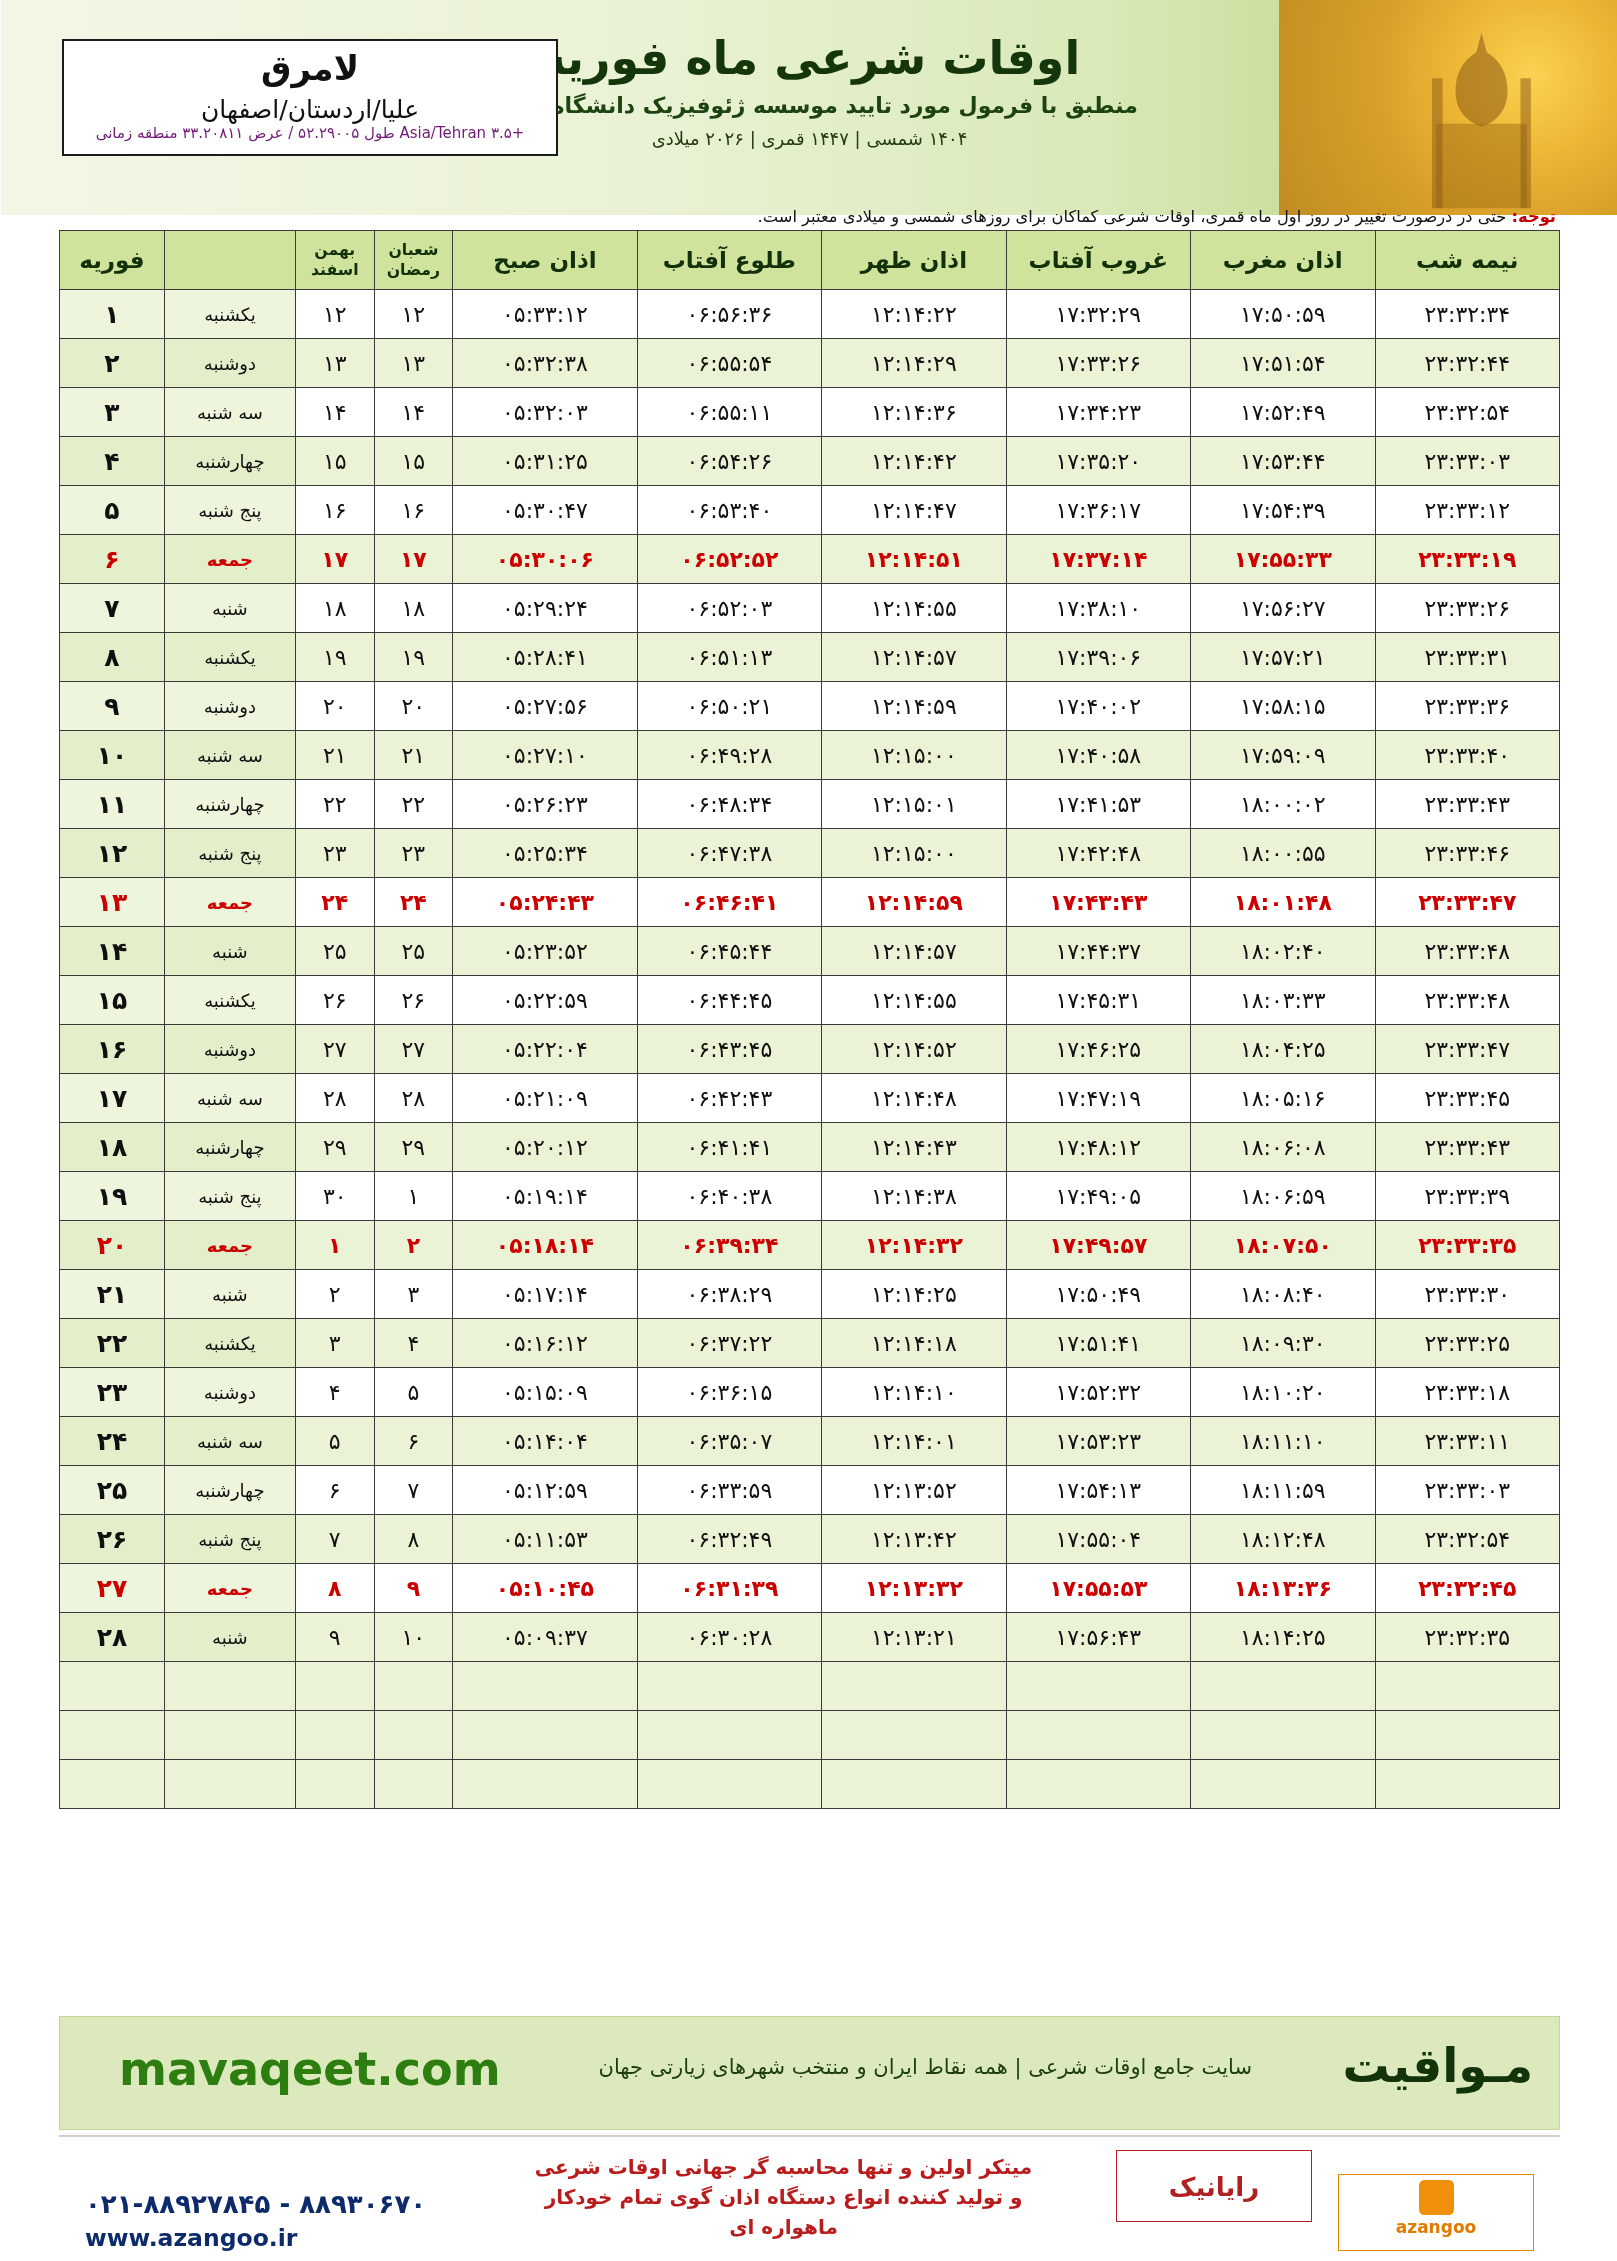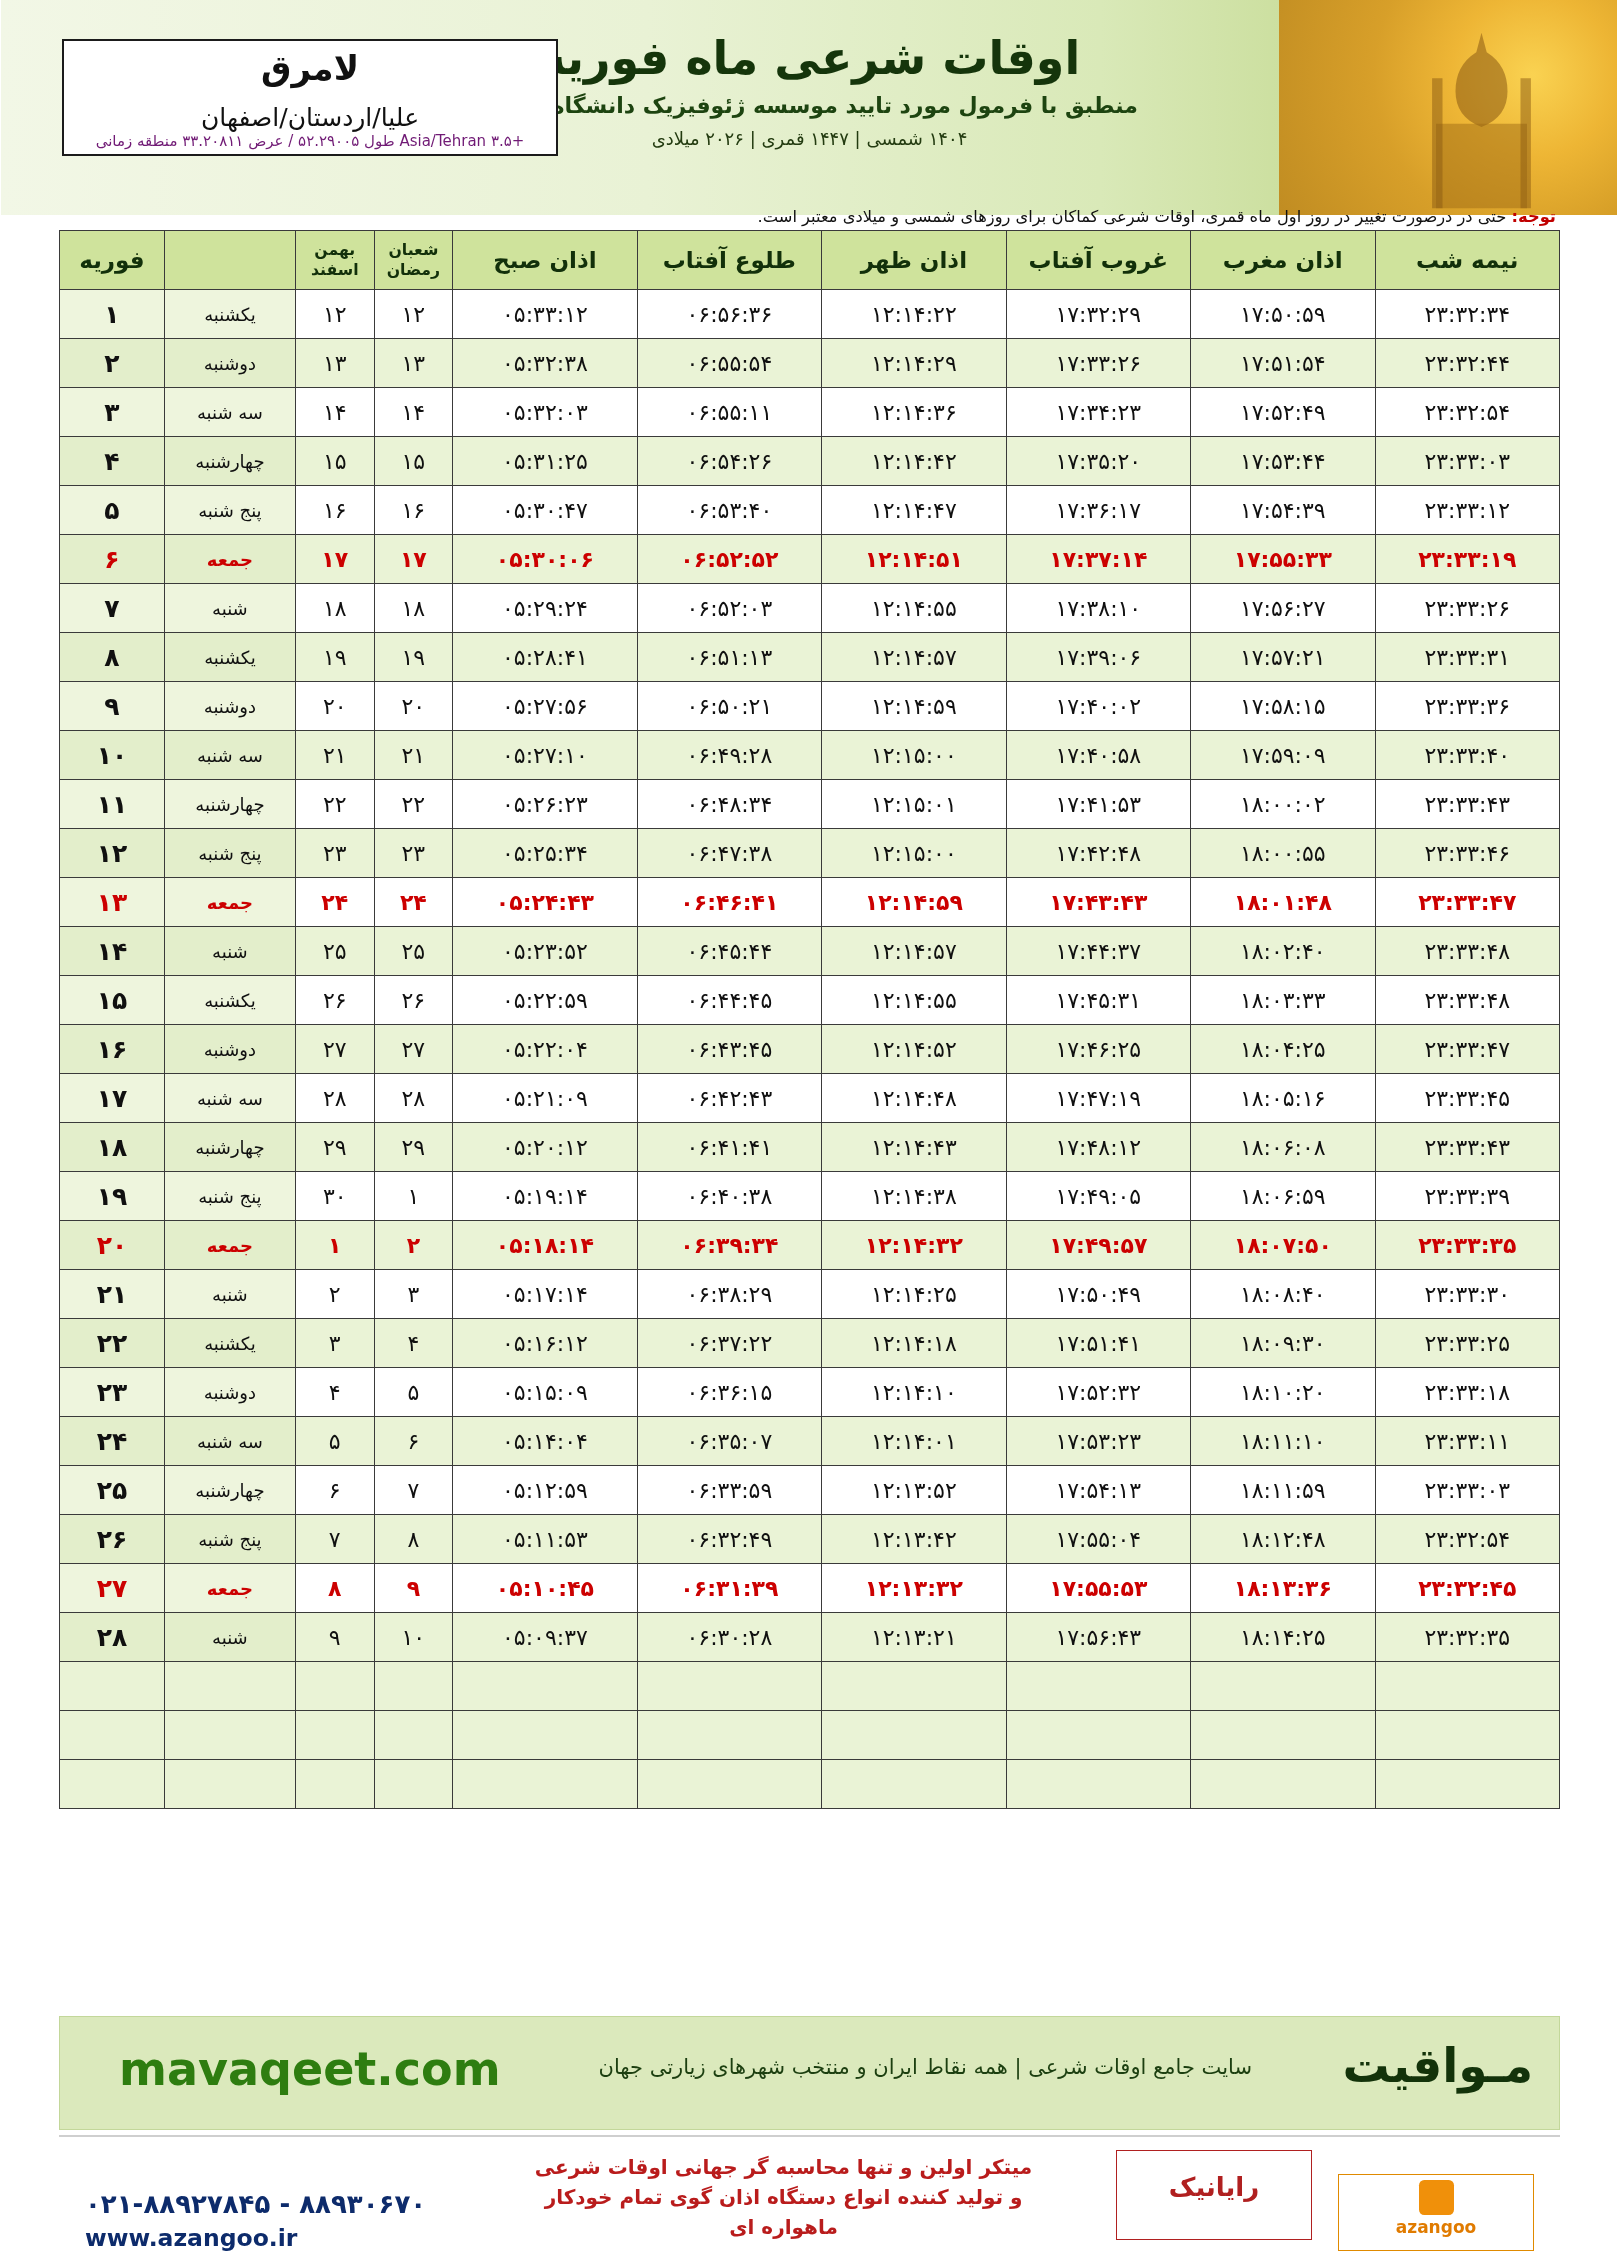--- a/index.html
+++ b/index.html
@@ -37,21 +37,21 @@
   .date-line{
     font-size:18px;color:#233b10;margin-top:10.4px;letter-spacing:0.7px;
   }
   
   .city-box{
     position:absolute;left:62px;top:39px;width:496px;height:117px;
     border:2px solid #1b1b1b;background:#ffffff;text-align:center;
     box-sizing:border-box;padding-top:6.5px;
   }
   .city-name{font-size:34px;font-weight:bold;color:#111;line-height:1.2;}
-  .city-prov{font-size:25px;color:#111;margin-top:15px;}
+  .city-prov{font-size:25px;color:#111;margin-top:7px;}
   .city-geo{font-size:15px;color:#701a75;margin-top:0;direction:ltr;}
   
   .note{
     position:absolute;right:62px;top:207px;width:1494px;text-align:right;
     font-size:16.3px;color:#111;
   }
   .note b{color:#c00000;}
   
   .tbl-wrap{position:absolute;left:59px;top:230px;width:1501px;}
   table{border-collapse:collapse;width:1501px;table-layout:fixed;}
@@ -97,21 +97,21 @@
   .phone{
     position:absolute;left:26px;top:6.5px;text-align:left;direction:ltr;
     font-size:26px;font-weight:bold;color:#0d2b6b;line-height:1.4;margin-top:36px;
   }
   .phone .web{font-size:23.5px;}
   .slogan{
     position:absolute;left:457px;top:9px;width:535px;text-align:center;
     font-size:20px;color:#b91c1c;font-weight:bold;line-height:1.5;
   }
   .logo-rayanic{
-    position:absolute;left:1057px;top:6.5px;width:196px;height:90px;
+    position:absolute;left:1057px;top:6.5px;width:196px;height:72px;
     border:1.3px solid #b02020;box-sizing:border-box;background:#fff;
     color:#b02020;font-size:26px;font-weight:bold;text-align:center;line-height:72px;
   }
   .logo-azangoo{
     position:absolute;left:1279px;top:3.9px;width:196px;height:77px;
     background:#ffffff;border:1.3px solid #e08a00;box-sizing:border-box;text-align:center;margin-top:27px;
   }
   .logo-azangoo .az-mark{
     display:inline-block;margin-top:5.2px;width:35px;height:35px;background:#f0900a;
     border-radius:5.2px;

